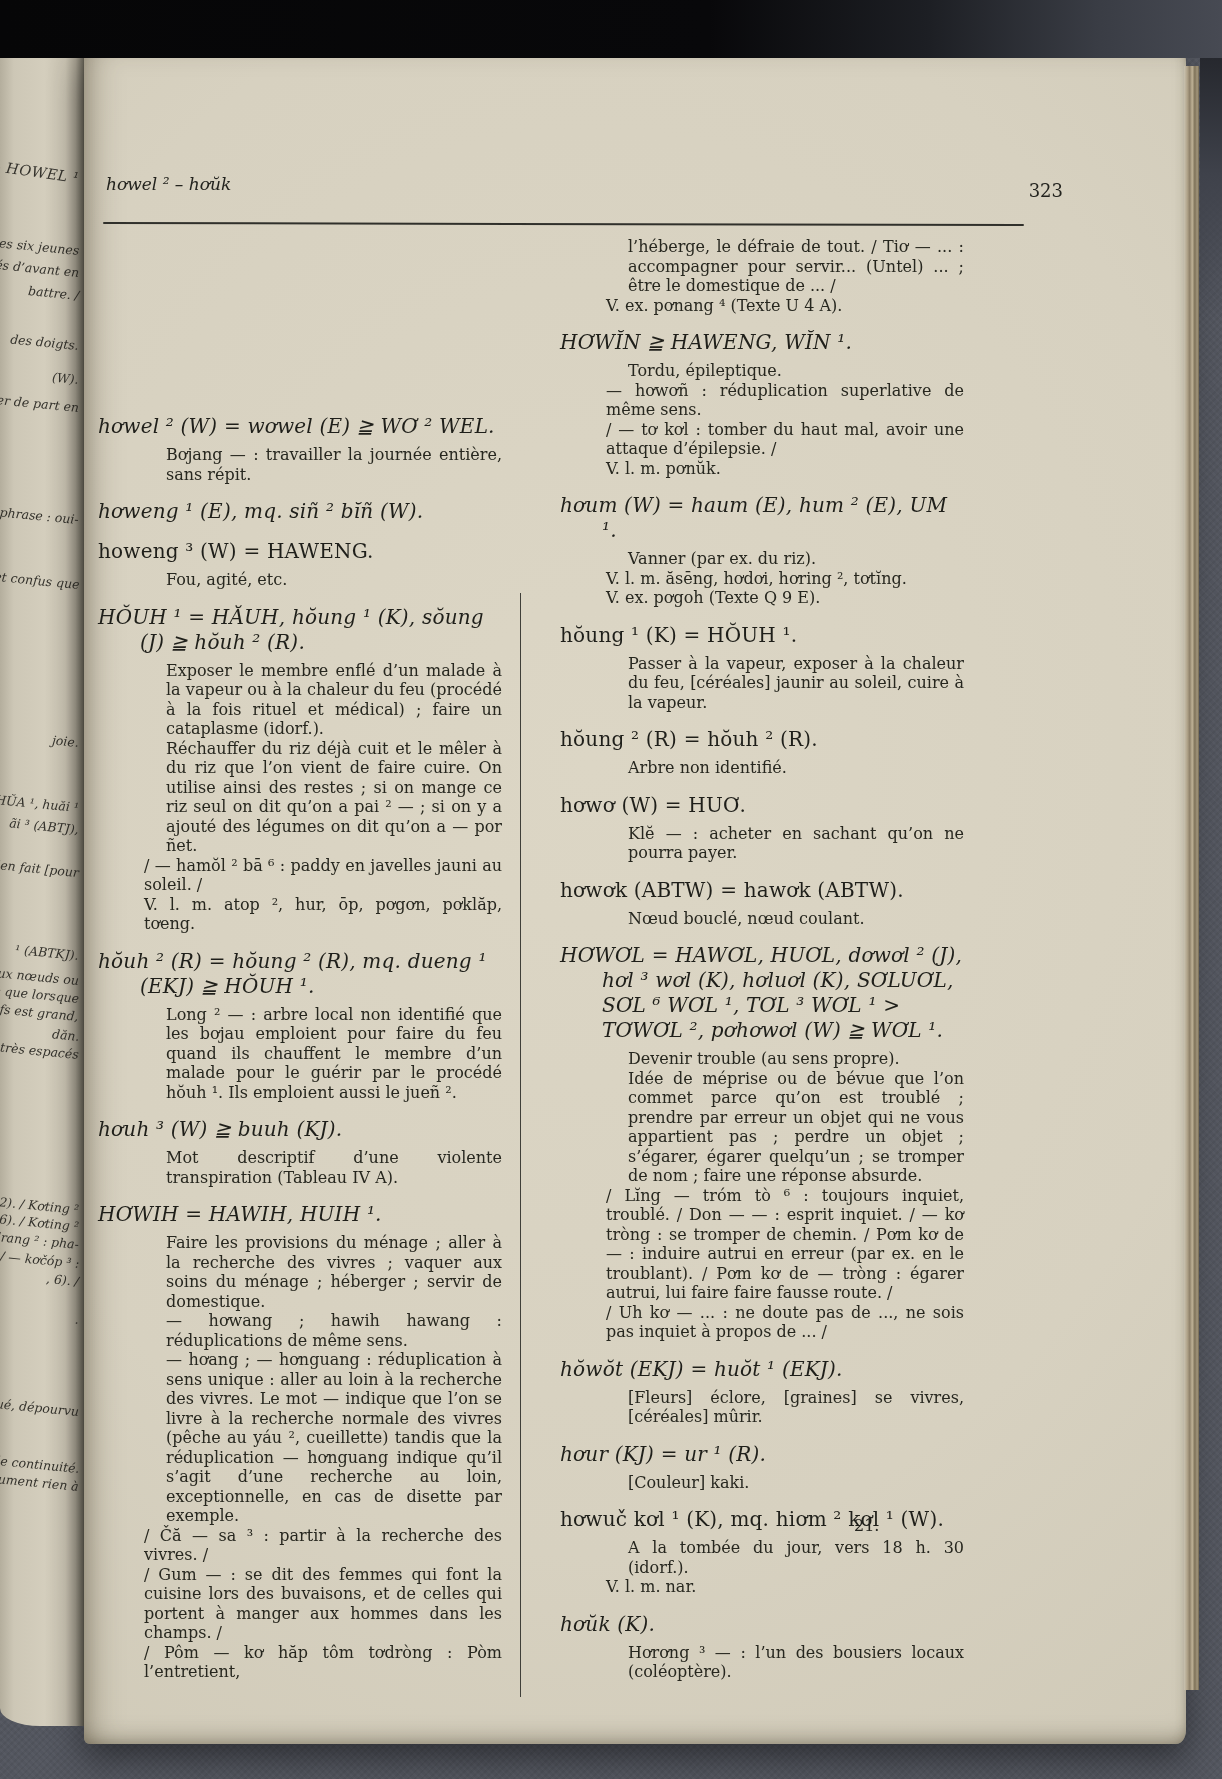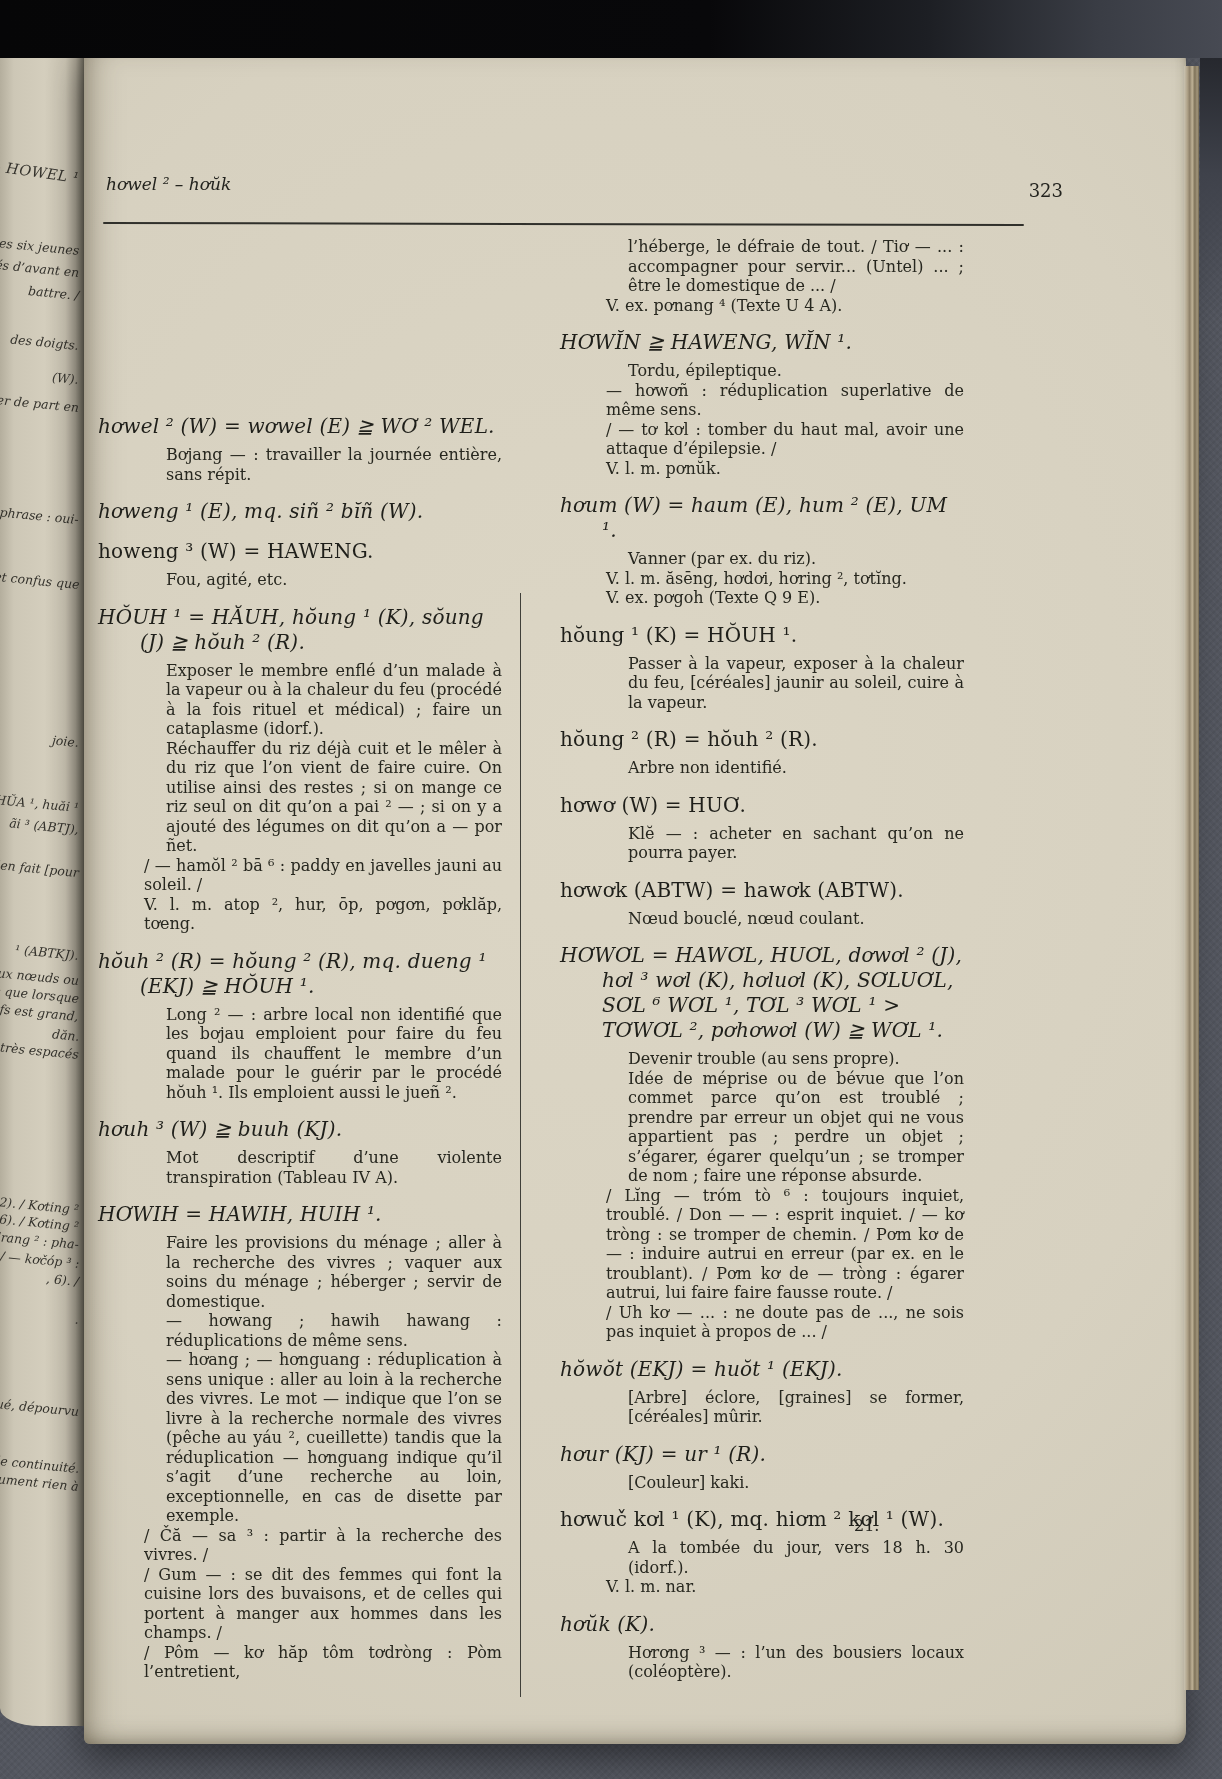--- a/index.html
+++ b/index.html
@@ -173,21 +173,21 @@
       </div>
       <div class="entry">
         <div class="head">HƠWƠL = HAWƠL, HUƠL, dơwơl ² (J), hơl ³ wơl (K), hơluơl (K), SƠLUƠL, SƠL ⁶ WƠL ¹, TƠL ³ WƠL ¹ &gt; TƠWƠL ², pơhơwơl (W) ≧ WƠL ¹.</div>
         <p class="p">Devenir trouble (au sens propre).</p>
         <p class="p">Idée de méprise ou de bévue que l’on commet parce qu’on est troublé ; prendre par erreur un objet qui ne vous appartient pas ; perdre un objet ; s’égarer, égarer quelqu’un ; se tromper de nom ; faire une réponse absurde.</p>
         <p class="ex">/ Lĭng — tróm tò ⁶ : toujours inquiet, troublé. / Don — — : esprit inquiet. / — kơ tròng : se tromper de chemin. / Pơm kơ de — : induire autrui en erreur (par ex. en le troublant). / Pơm kơ de — tròng : égarer autrui, lui faire faire fausse route. /</p>
         <p class="ex">/ Uh kơ — ... : ne doute pas de ..., ne sois pas inquiet à propos de ... /</p>
       </div>
       <div class="entry">
         <div class="head">hŏwŏt (EKJ) = huŏt ¹ (EKJ).</div>
-        <p class="p">[Arbre] éclore, [graines] se former, [céréales] mûrir.</p>
+        <p class="p">[Fleurs] éclore, [graines] se vivres, [céréales] mûrir.</p>
       </div>
       <div class="entry">
         <div class="head">hơur (KJ) = ur ¹ (R).</div>
         <p class="p">[Couleur] kaki.</p>
       </div>
       <div class="entry">
         <div class="head" style="font-style:normal">hơwuč kơl ¹ (K), mq. hiơm ² kơl ¹ (W).</div>
         <p class="p">A la tombée du jour, vers 18 h. 30 (idorf.).</p>
         <p class="ex">V. l. m. nar.</p>
       </div>

